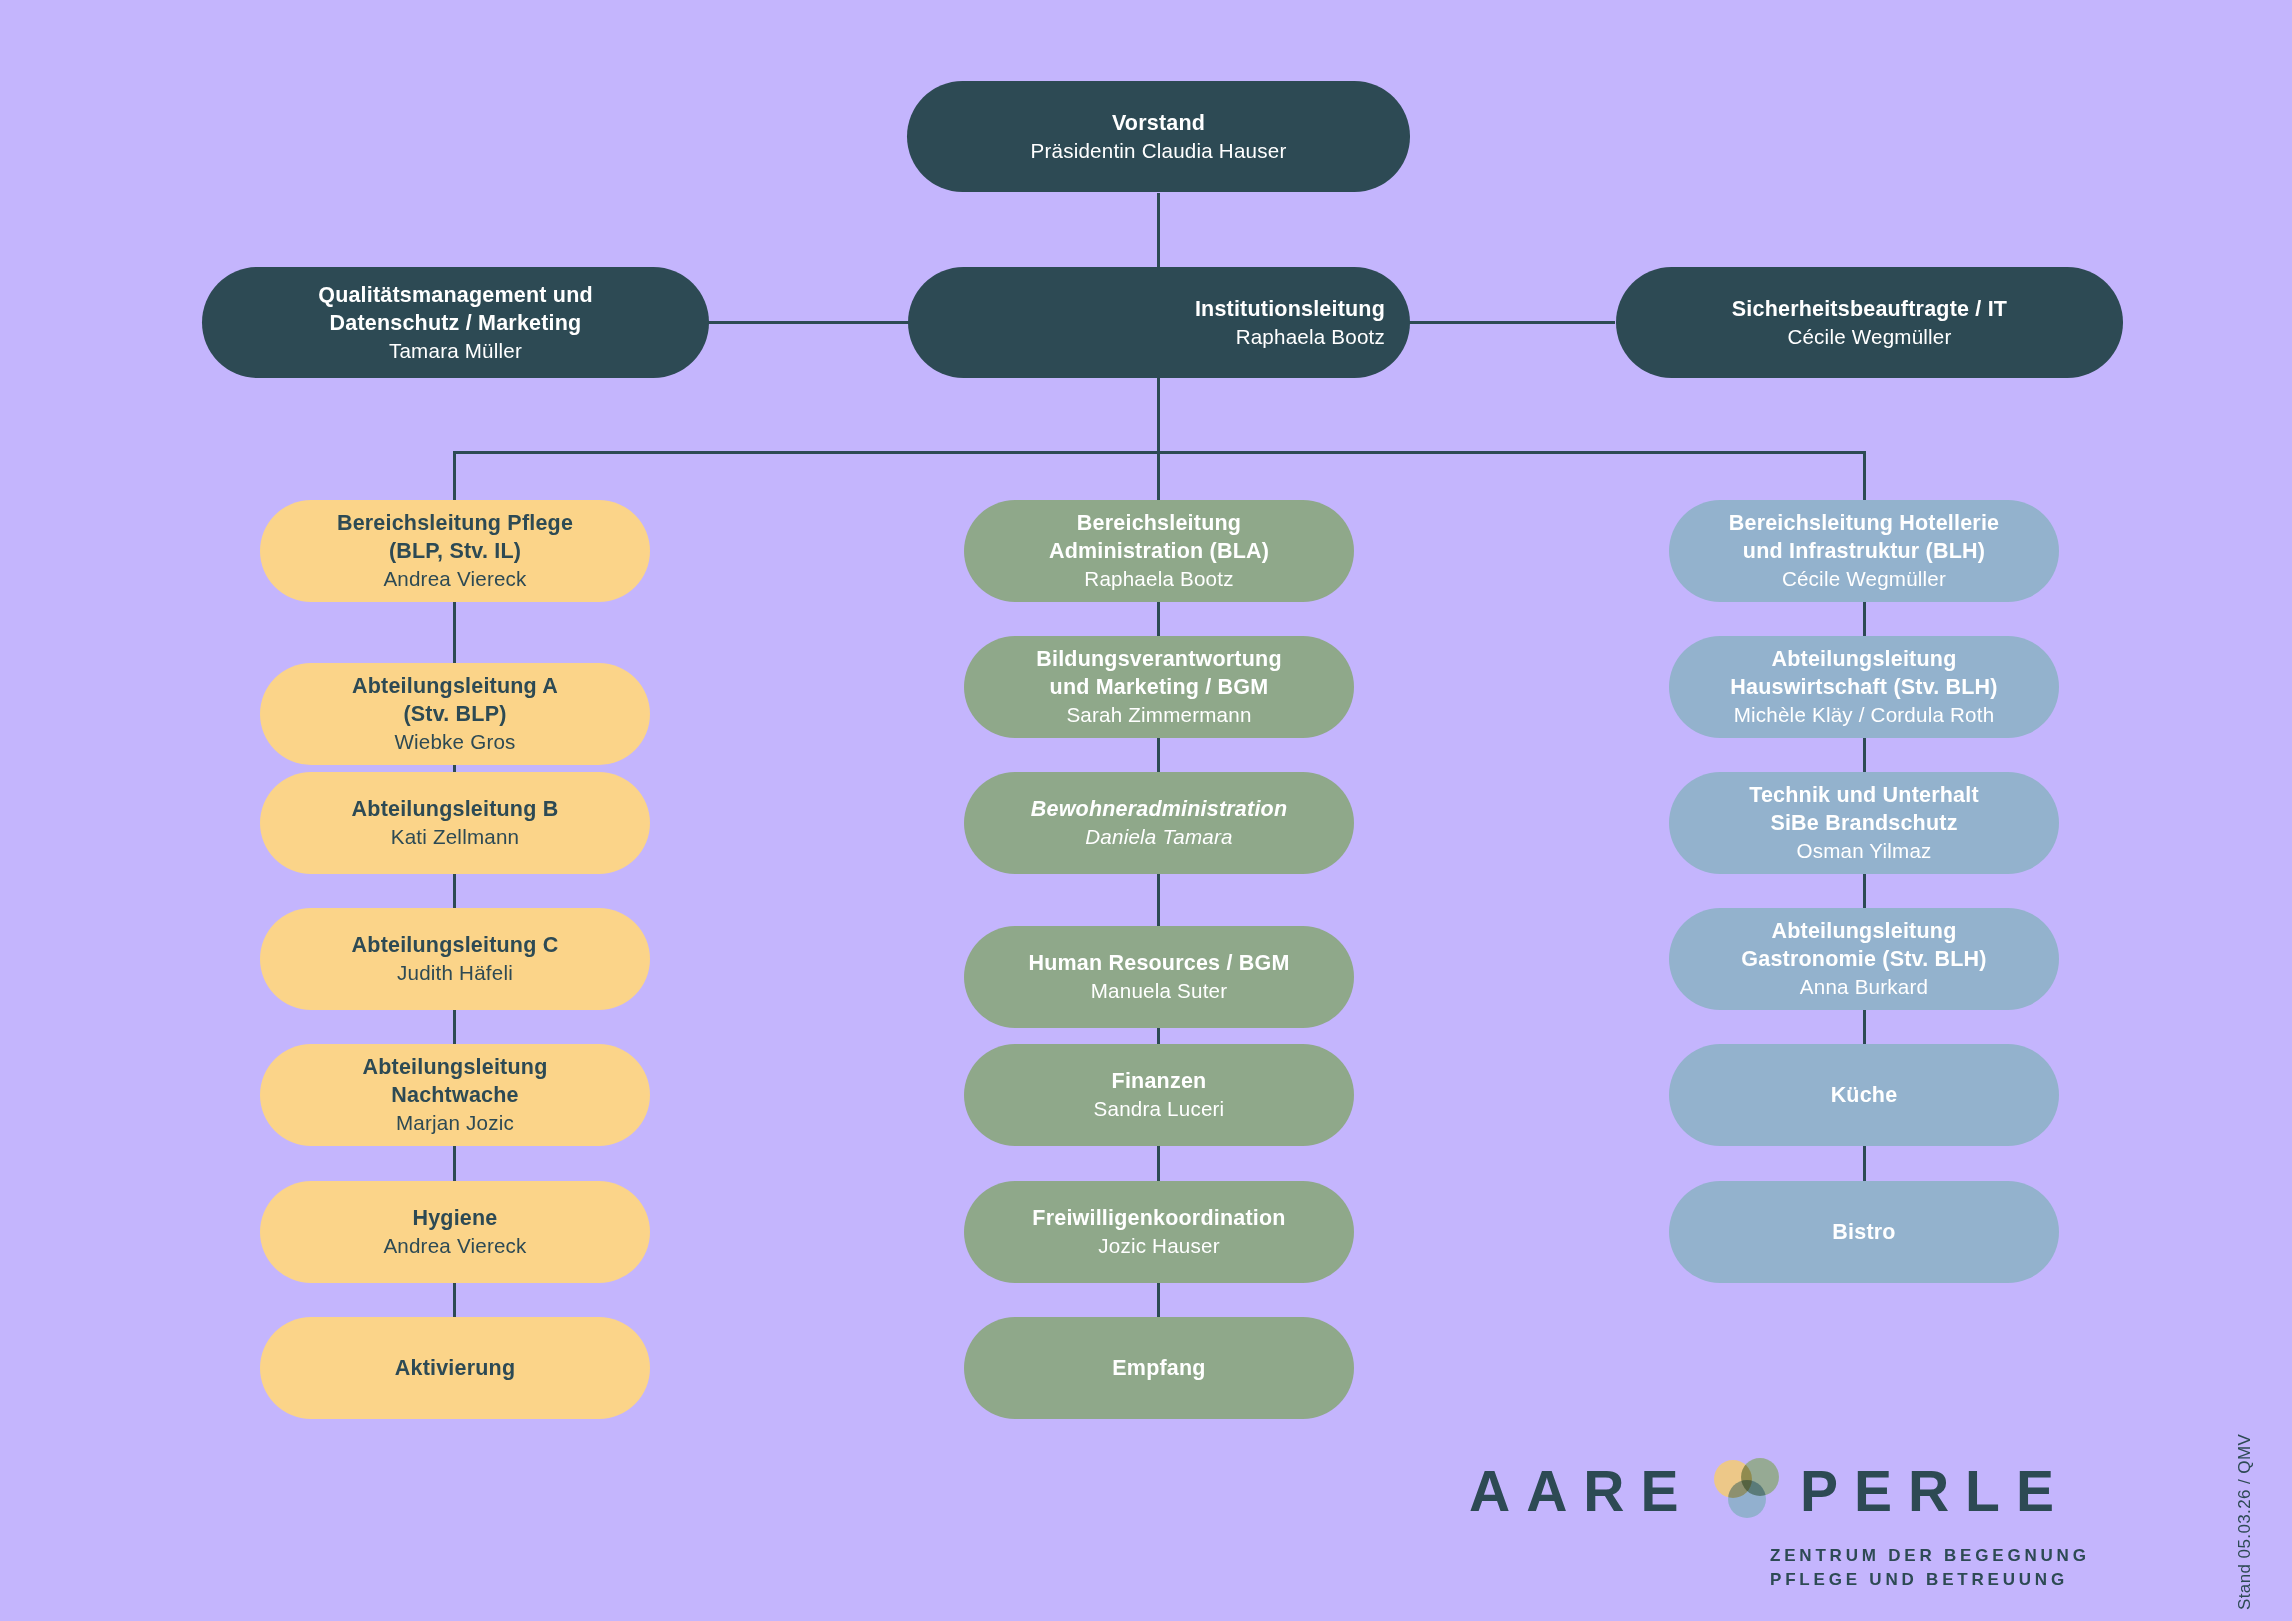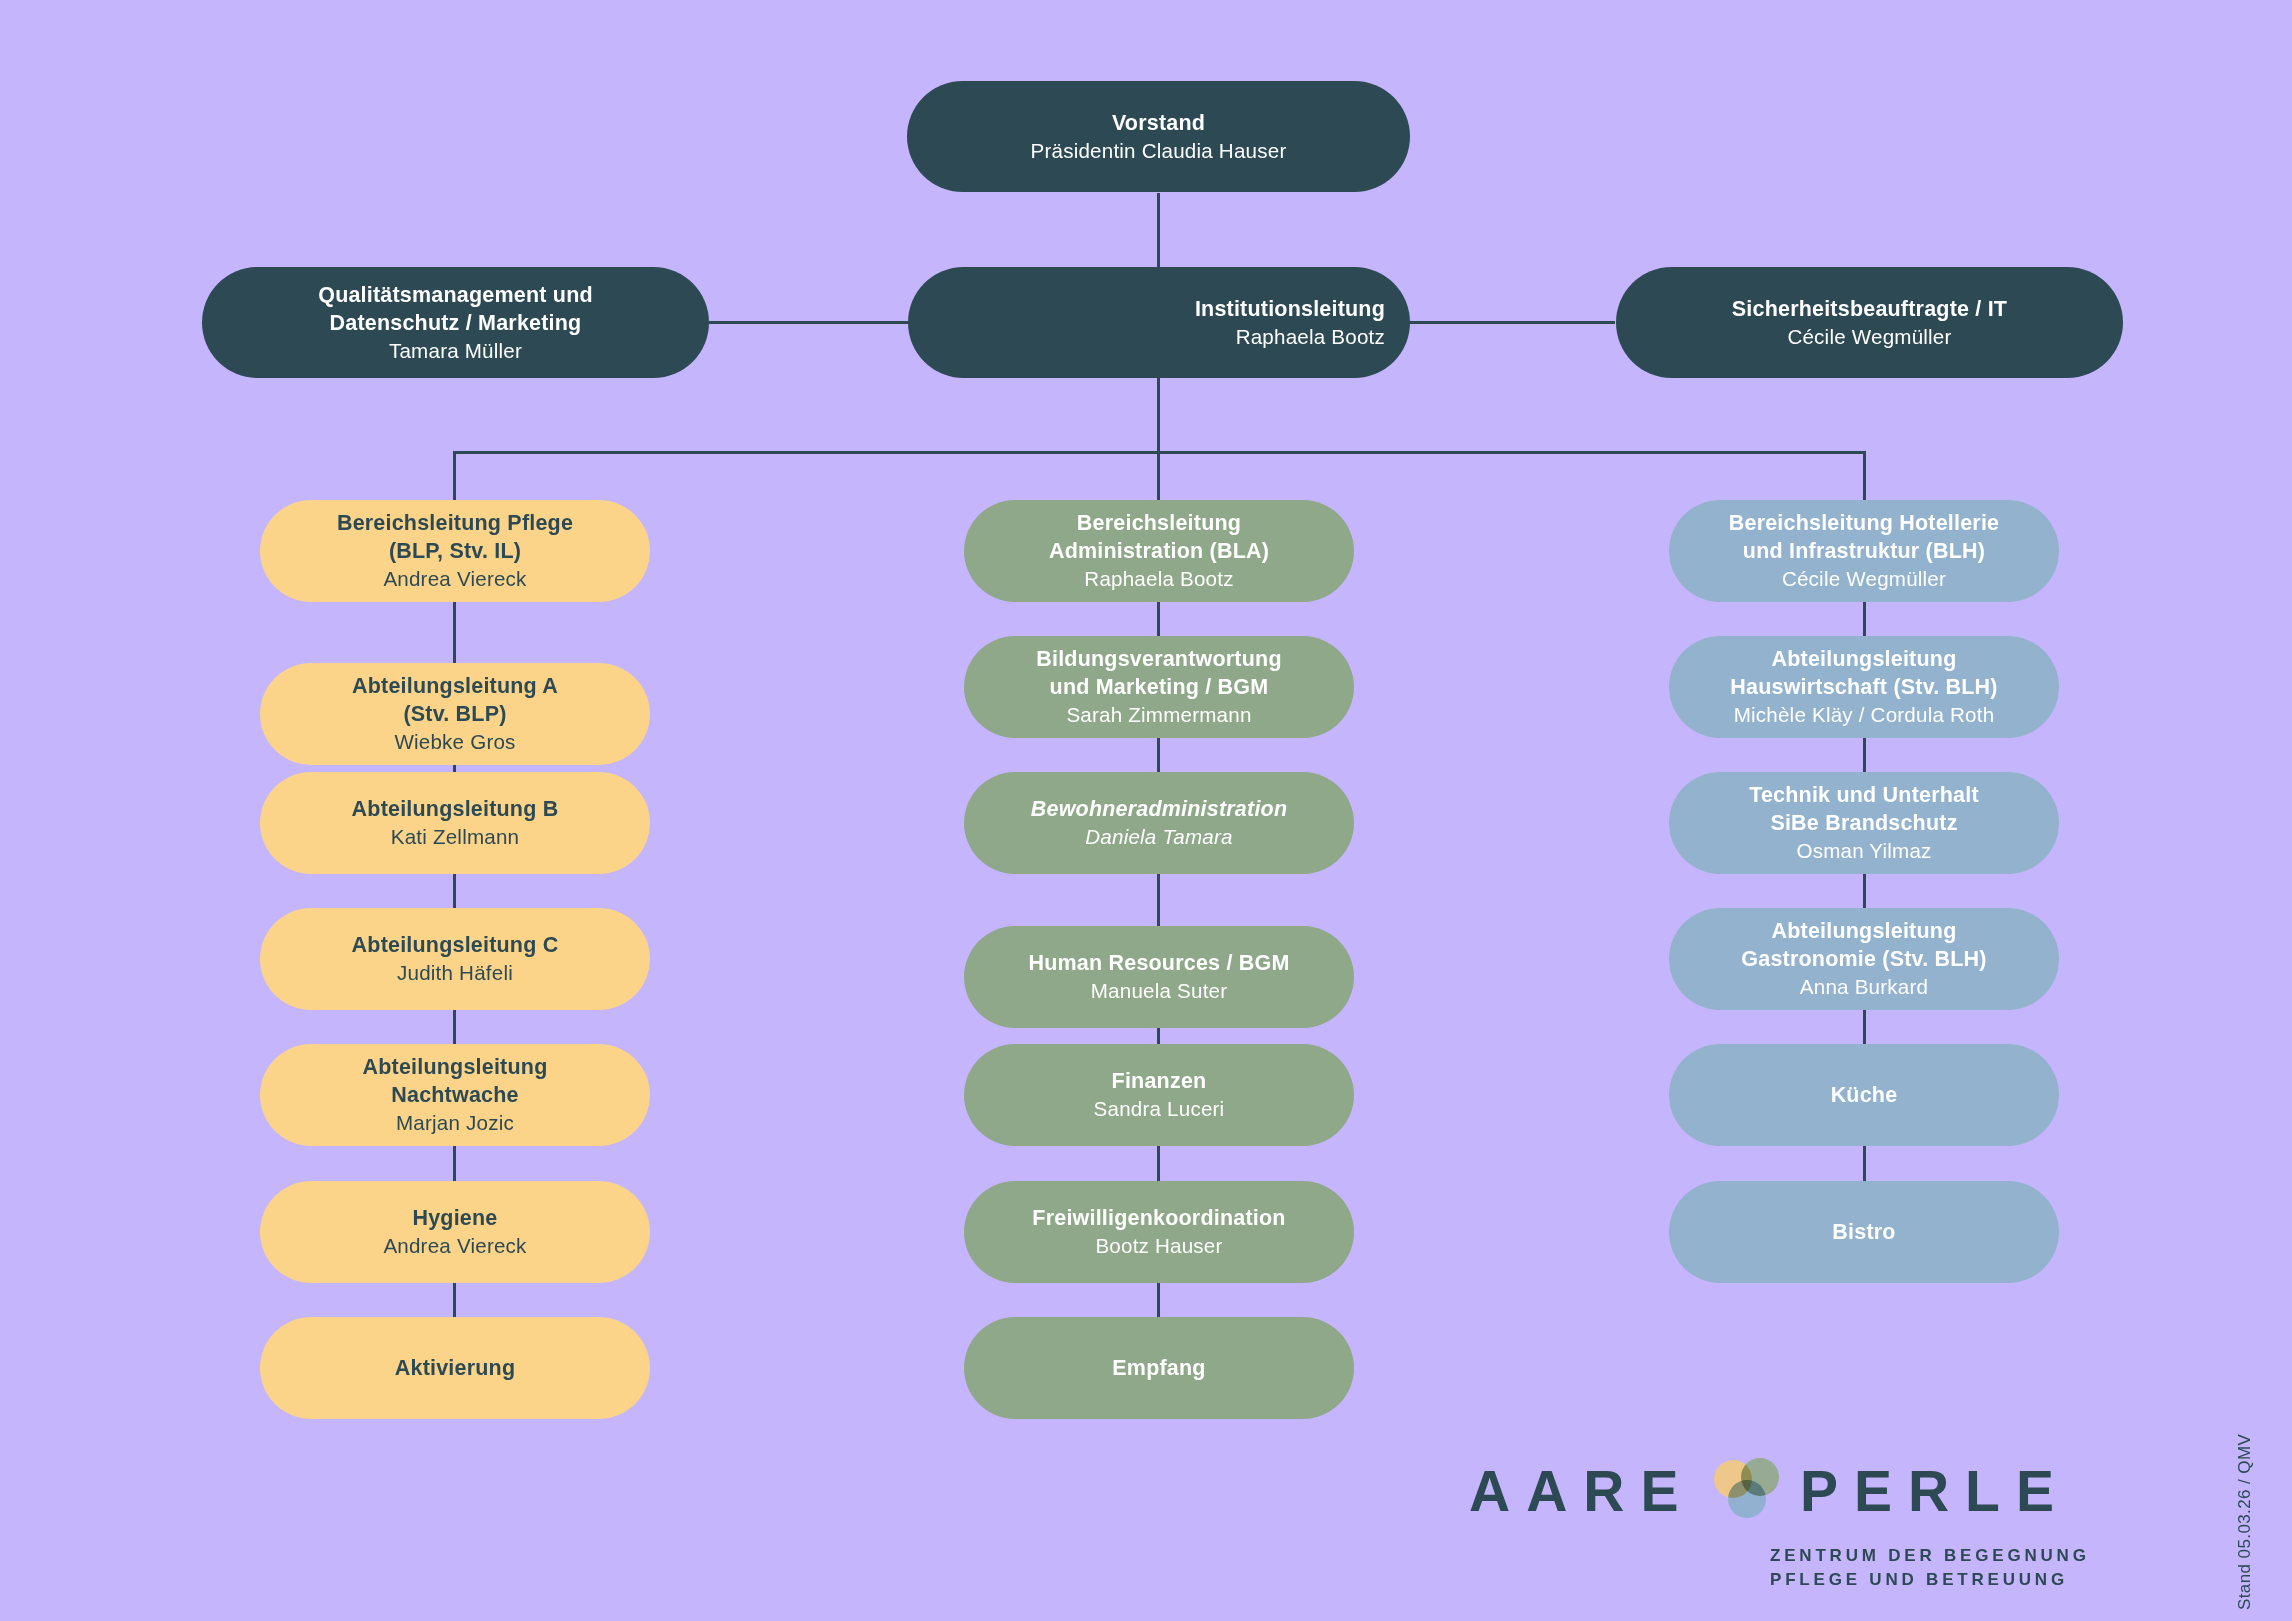--- a/index.html
+++ b/index.html
@@ -183,21 +183,21 @@
   <div class="box green colbox" style="left:964px;top:908px;margin-top:18px;">
     <div class="title">Human Resources / BGM</div>
     <div class="name">Manuela Suter</div>
   </div>
   <div class="box green colbox" style="left:964px;top:1044px;">
     <div class="title">Finanzen</div>
     <div class="name">Sandra Luceri</div>
   </div>
   <div class="box green colbox" style="left:964px;top:1181px;">
     <div class="title">Freiwilligenkoordination</div>
-    <div class="name">Bootz Hauser</div>
+    <div class="name">Jozic Hauser</div>
   </div>
   <div class="box green colbox" style="left:964px;top:1317px;">
     <div class="title">Empfang</div>
   </div>
 
   <div class="box blue colbox" style="left:1669px;top:500px;">
     <div class="title">Bereichsleitung Hotellerie
 und Infrastruktur (BLH)</div>
     <div class="name">Cécile Wegmüller</div>
   </div>

